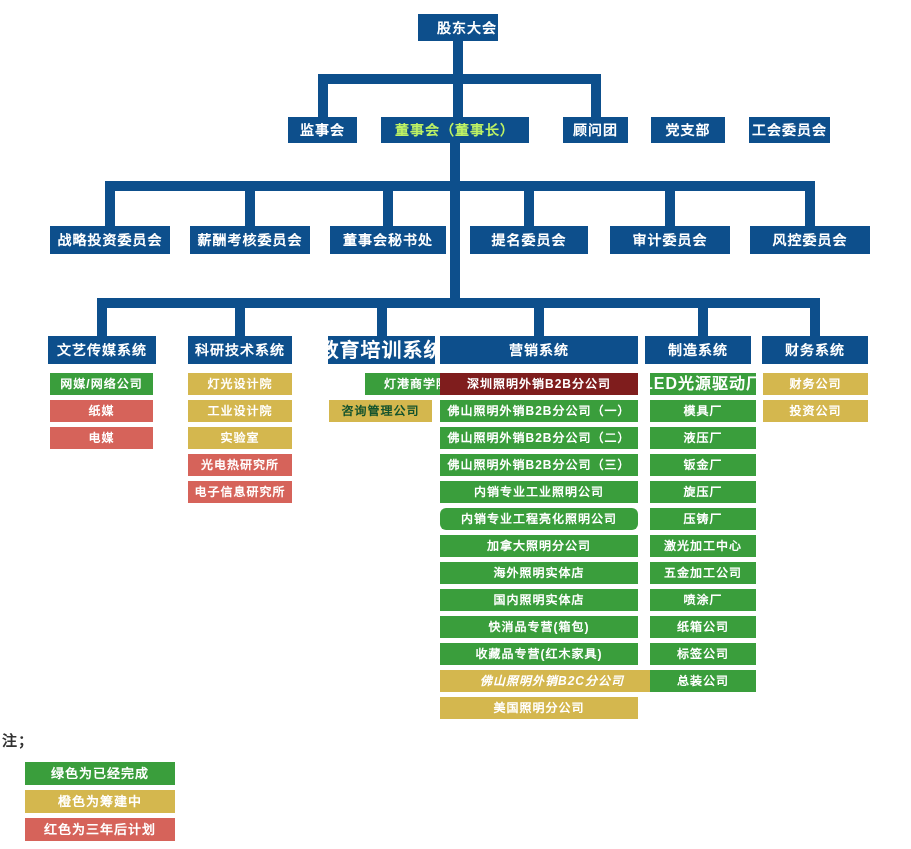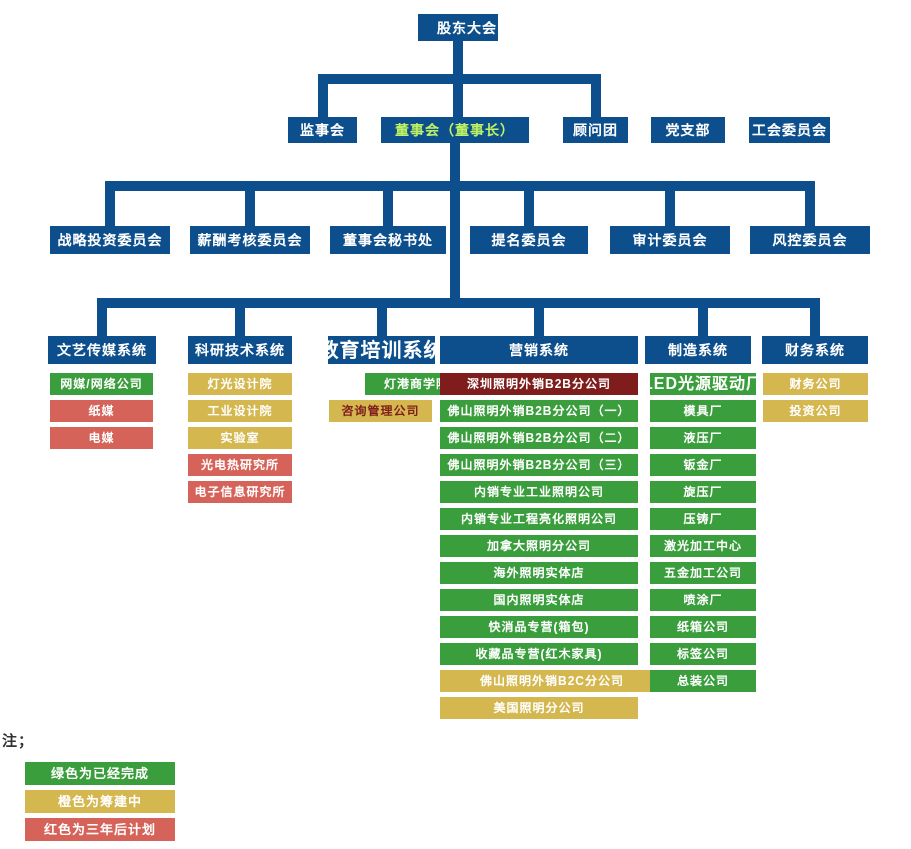--- a/index.html
+++ b/index.html
@@ -78,34 +78,34 @@
       <div class="node" style="left: 50px; top: 400px; width: 103px; height: 22px; background: rgb(214, 99, 90); color: rgb(255, 255, 255); font-size: 12px;">纸媒</div>
       <div class="node" style="left: 50px; top: 427px; width: 103px; height: 22px; background: rgb(214, 99, 90); color: rgb(255, 255, 255); font-size: 12px;">电媒</div>
       <div class="node" style="left: 188px; top: 336px; width: 104px; height: 28px; background: rgb(13, 79, 140); color: rgb(255, 255, 255); font-size: 14px;">科研技术系统</div>
       <div class="node" style="left: 188px; top: 373px; width: 104px; height: 22px; background: rgb(212, 183, 78); color: rgb(255, 255, 255); font-size: 12px;">灯光设计院</div>
       <div class="node" style="left: 188px; top: 400px; width: 104px; height: 22px; background: rgb(212, 183, 78); color: rgb(255, 255, 255); font-size: 12px;">工业设计院</div>
       <div class="node" style="left: 188px; top: 427px; width: 104px; height: 22px; background: rgb(212, 183, 78); color: rgb(255, 255, 255); font-size: 12px;">实验室</div>
       <div class="node" style="left: 188px; top: 454px; width: 104px; height: 22px; background: rgb(214, 99, 90); color: rgb(255, 255, 255); font-size: 12px;">光电热研究所</div>
       <div class="node" style="left: 188px; top: 481px; width: 104px; height: 22px; background: rgb(214, 99, 90); color: rgb(255, 255, 255); font-size: 12px;">电子信息研究所</div>
       <div class="node" style="left: 328px; top: 336px; width: 107px; height: 28px; background: rgb(13, 79, 140); color: rgb(255, 255, 255); font-size: 20px;">教育培训系统</div>
       <div class="node" style="left: 329px; top: 373px; width: 103px; height: 22px; background: rgb(58, 158, 60); color: rgb(255, 255, 255); font-size: 12px; margin-left: 36px;">灯港商学院</div>
-      <div class="node" style="left: 329px; top: 400px; width: 103px; height: 22px; background: rgb(212, 183, 78); color: #7f1d1d; font-size: 12px;">咨询管理公司</div>
+      <div class="node" style="left: 329px; top: 400px; width: 103px; height: 22px; background: rgb(212, 183, 78); color: #14532d; font-size: 12px;">咨询管理公司</div>
       <div class="node" style="left: 440px; top: 336px; width: 198px; height: 28px; background: rgb(13, 79, 140); color: rgb(255, 255, 255); font-size: 14px;">营销系统</div>
       <div class="node" style="left: 440px; top: 373px; width: 198px; height: 22px; background: #7f1d1d; color: rgb(255, 255, 255); font-size: 12px;">深圳照明外销B2B分公司</div>
       <div class="node" style="left: 440px; top: 400px; width: 198px; height: 22px; background: rgb(58, 158, 60); color: rgb(255, 255, 255); font-size: 12px;">佛山照明外销B2B分公司（一）</div>
       <div class="node" style="left: 440px; top: 427px; width: 198px; height: 22px; background: rgb(58, 158, 60); color: rgb(255, 255, 255); font-size: 12px;">佛山照明外销B2B分公司（二）</div>
       <div class="node" style="left: 440px; top: 454px; width: 198px; height: 22px; background: rgb(58, 158, 60); color: rgb(255, 255, 255); font-size: 12px;">佛山照明外销B2B分公司（三）</div>
       <div class="node" style="left: 440px; top: 481px; width: 198px; height: 22px; background: rgb(58, 158, 60); color: rgb(255, 255, 255); font-size: 12px;">内销专业工业照明公司</div>
-      <div class="node" style="left: 440px; top: 508px; width: 198px; height: 22px; background: rgb(58, 158, 60); color: rgb(255, 255, 255); font-size: 12px;">内销专业工程亮化照明公司</div>
+      <div class="node" style="left: 440px; top: 508px; width: 198px; height: 22px; background: rgb(58, 158, 60); color: rgb(255, 255, 255); font-size: 12px; border-radius: 6px;">内销专业工程亮化照明公司</div>
       <div class="node" style="left: 440px; top: 535px; width: 198px; height: 22px; background: rgb(58, 158, 60); color: rgb(255, 255, 255); font-size: 12px;">加拿大照明分公司</div>
       <div class="node" style="left: 440px; top: 562px; width: 198px; height: 22px; background: rgb(58, 158, 60); color: rgb(255, 255, 255); font-size: 12px;">海外照明实体店</div>
       <div class="node" style="left: 440px; top: 589px; width: 198px; height: 22px; background: rgb(58, 158, 60); color: rgb(255, 255, 255); font-size: 12px;">国内照明实体店</div>
       <div class="node" style="left: 440px; top: 616px; width: 198px; height: 22px; background: rgb(58, 158, 60); color: rgb(255, 255, 255); font-size: 12px;">快消品专营(箱包)</div>
       <div class="node" style="left: 440px; top: 643px; width: 198px; height: 22px; background: rgb(58, 158, 60); color: rgb(255, 255, 255); font-size: 12px;">收藏品专营(红木家具)</div>
-      <div class="node" style="left: 440px; top: 670px; width: 224px; height: 22px; background: rgb(212, 183, 78); color: rgb(255, 255, 255); font-size: 12px;">佛山照明外销B2C分公司</div>
+      <div class="node" style="left: 440px; top: 670px; width: 224px; height: 22px; background: rgb(212, 183, 78); color: rgb(255, 255, 255); font-size: 12px; font-style: italic;">佛山照明外销B2C分公司</div>
       <div class="node" style="left: 440px; top: 697px; width: 198px; height: 22px; background: rgb(212, 183, 78); color: rgb(255, 255, 255); font-size: 12px;">美国照明分公司</div>
       <div class="node" style="left: 645px; top: 336px; width: 106px; height: 28px; background: rgb(13, 79, 140); color: rgb(255, 255, 255); font-size: 14px;">制造系统</div>
       <div class="node" style="left: 650px; top: 373px; width: 106px; height: 22px; background: rgb(58, 158, 60); color: rgb(255, 255, 255); font-size: 16px;">LED光源驱动厂</div>
       <div class="node" style="left: 650px; top: 400px; width: 106px; height: 22px; background: rgb(58, 158, 60); color: rgb(255, 255, 255); font-size: 12px;">模具厂</div>
       <div class="node" style="left: 650px; top: 427px; width: 106px; height: 22px; background: rgb(58, 158, 60); color: rgb(255, 255, 255); font-size: 12px;">液压厂</div>
       <div class="node" style="left: 650px; top: 454px; width: 106px; height: 22px; background: rgb(58, 158, 60); color: rgb(255, 255, 255); font-size: 12px;">钣金厂</div>
       <div class="node" style="left: 650px; top: 481px; width: 106px; height: 22px; background: rgb(58, 158, 60); color: rgb(255, 255, 255); font-size: 12px;">旋压厂</div>
       <div class="node" style="left: 650px; top: 508px; width: 106px; height: 22px; background: rgb(58, 158, 60); color: rgb(255, 255, 255); font-size: 12px;">压铸厂</div>
       <div class="node" style="left: 650px; top: 535px; width: 106px; height: 22px; background: rgb(58, 158, 60); color: rgb(255, 255, 255); font-size: 12px;">激光加工中心</div>
       <div class="node" style="left: 650px; top: 562px; width: 106px; height: 22px; background: rgb(58, 158, 60); color: rgb(255, 255, 255); font-size: 12px;">五金加工公司</div>

